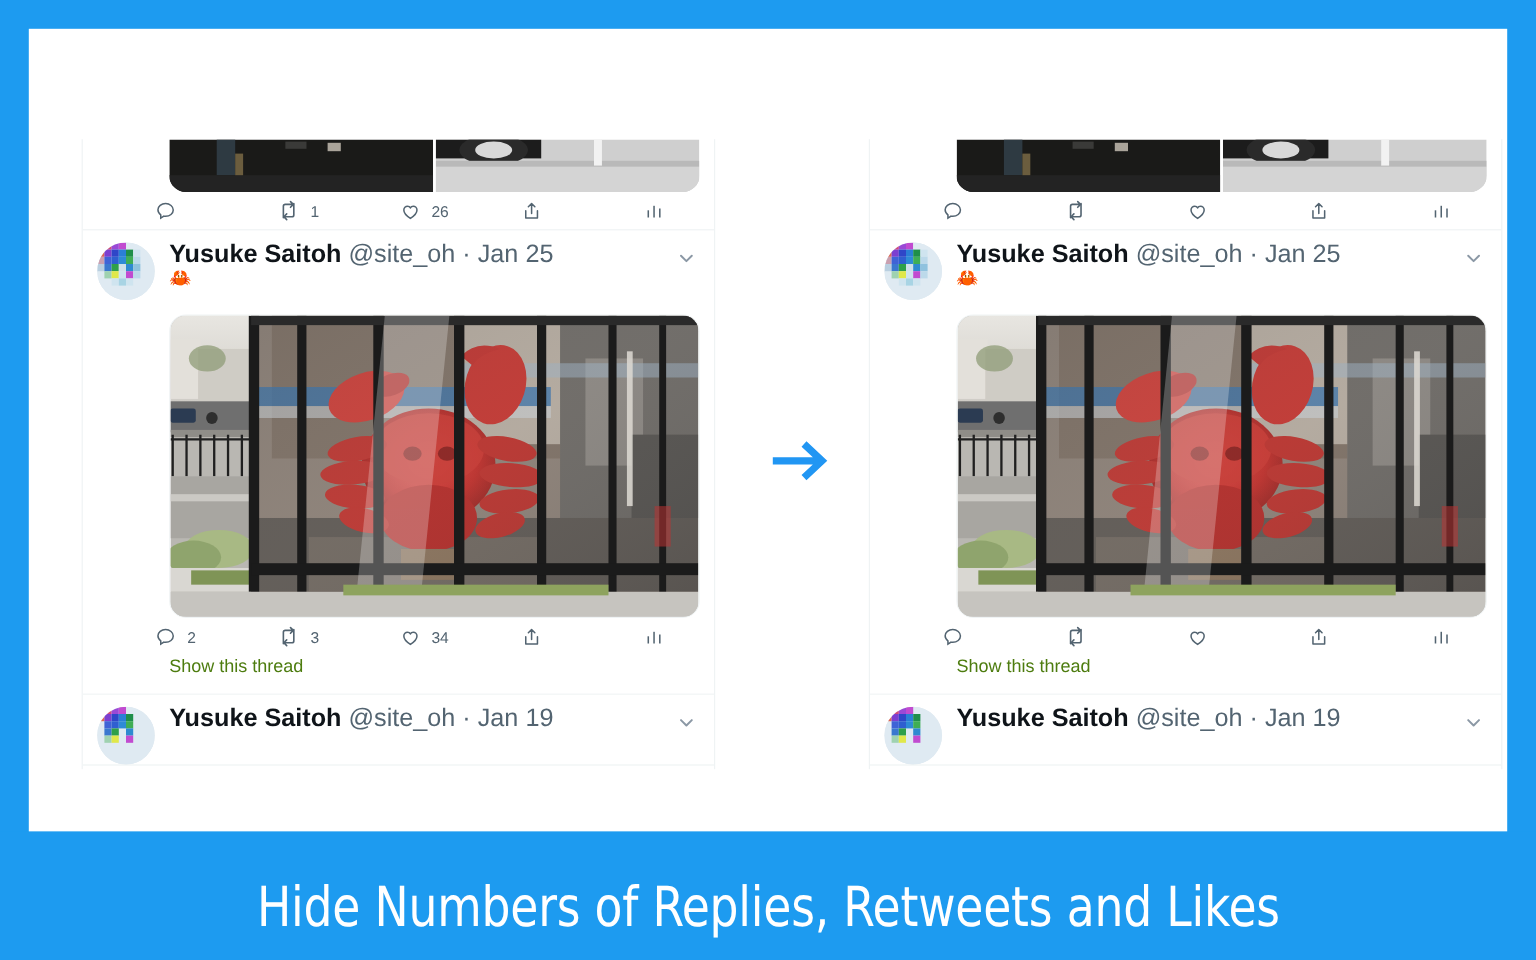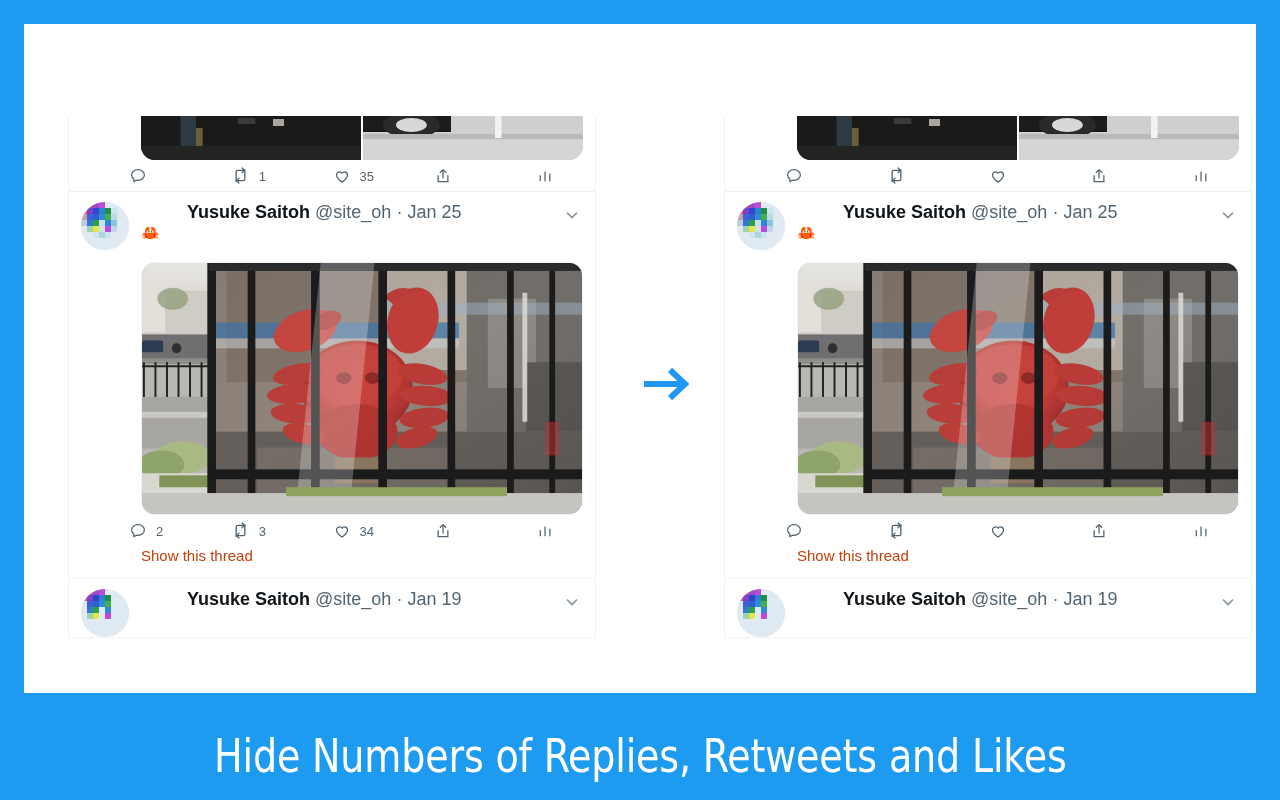--- a/index.html
+++ b/index.html
@@ -68,23 +68,22 @@
   .avatar {
     width: 48px; height: 48px;
     border-radius: 50%;
     flex: 0 0 48px;
     overflow: hidden;
     background: #dfe9ef;
   }
   .avatar svg { display:block; }
   .t-body { flex: 1 1 auto; padding-left: 12px; min-width: 0; }
   .name-line {
-    font-size: 18px; line-height: 20px;
+    font-size: 21px; line-height: 20px;
     white-space: nowrap;
-    margin-left: 46px;
   }
   .dname { font-weight: 700; color: #0f1419; }
   .handle, .sep, .date { color: #536471; font-weight: 400; }
   .tweet-text {
     font-size: 15px; line-height: 20px; color: #0f1419;
     margin-top: 1px;
   }
   .chevron {
     position: absolute; right: 14px; top: 14px;
     width: 18px; height: 18px;
@@ -118,21 +117,21 @@
     gap: 9px;
   }
   .act.analytics { flex: 0 0 auto; }
   .act svg { display:block; }
   .act-count { line-height: 1; padding-top:1px; }
 
   .thread-link {
     margin-left: 72px;
     padding-bottom: 12px;
     font-size: 15px; line-height: 20px;
-    color: #c2410c;
+    color: #4d7c0f;
   }
 
   
   .crop-top { position: relative; }
   .split-media {
     margin: 0 12px 0 72px;
     height: 44px;
     display: flex;
     gap: 2px;
     border-radius: 0 0 14px 14px;
@@ -183,21 +182,21 @@
           <svg width="19" height="19" viewBox="0 0 24 24">
             <path d="M6.5 19.5V7.5a2 2 0 012-2H17M17 5.5l-3-3M17 5.5l-3 3" fill="none" stroke="#536471" stroke-width="1.7" stroke-linecap="round" stroke-linejoin="round"></path>
             <path d="M17.5 4.5v12a2 2 0 01-2 2H7M7 18.5l3 3M7 18.5l3-3" fill="none" stroke="#536471" stroke-width="1.7" stroke-linecap="round" stroke-linejoin="round"></path>
           </svg>
           <span class="act-count">1</span>
         </div>
         <div class="act">
           <svg width="18" height="18" viewBox="0 0 24 24">
             <path d="M12 20s-7.3-4.6-7.3-9.3c0-2.4 1.9-4.2 4.1-4.2 1.6 0 2.7.9 3.2 1.9.5-1 1.6-1.9 3.2-1.9 2.2 0 4.1 1.8 4.1 4.2C19.3 15.4 12 20 12 20z" fill="none" stroke="#536471" stroke-width="1.7" stroke-linejoin="round"></path>
           </svg>
-          <span class="act-count">35</span>
+          <span class="act-count">26</span>
         </div>
         <div class="act">
           <svg width="18" height="18" viewBox="0 0 24 24">
             <path d="M12 3.5v11M12 3.5l-3.6 3.6M12 3.5l3.6 3.6" fill="none" stroke="#536471" stroke-width="1.7" stroke-linecap="round" stroke-linejoin="round"></path>
             <path d="M5.5 11.5v8h13v-8" fill="none" stroke="#536471" stroke-width="1.7" stroke-linecap="round" stroke-linejoin="round"></path>
           </svg>
         </div>
         <div class="act analytics">
           <svg width="18" height="18" viewBox="0 0 24 24">
             <rect x="4.8" y="11" width="1.7" height="8" fill="#536471"></rect>

